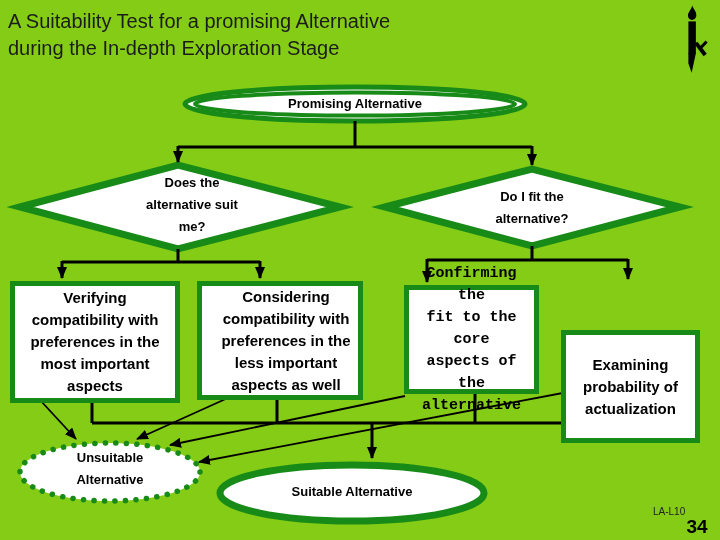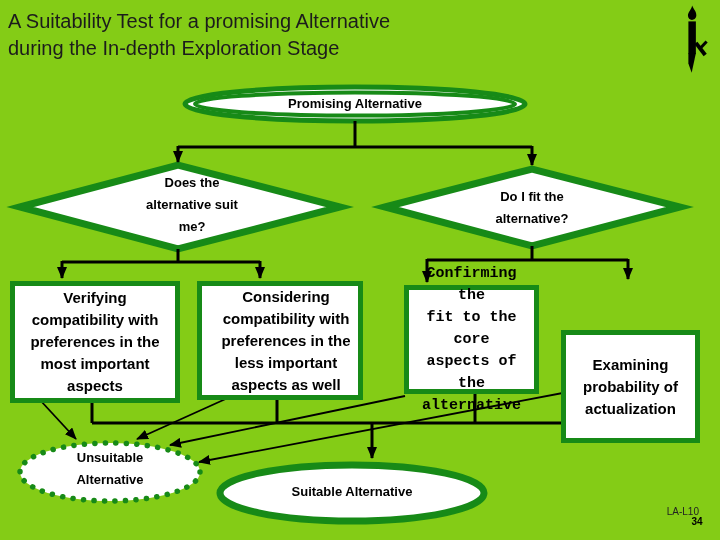--- a/index.html
+++ b/index.html
@@ -29,25 +29,25 @@
     position:absolute; z-index:3; font-weight:bold; font-size:13px;
     line-height:22px; color:var(--ink); text-align:center; white-space:pre-line;
   }
   .lbl-start      { left:185px; top:93px;  width:340px; }
   .lbl-decision-l { left:112px;  top:172px; width:160px; }
   .lbl-decision-r { left:440px; top:186px; width:184px; }
   .lbl-unsuitable { left:30px;  top:447px; width:160px; }
   .lbl-suitable   { left:220px; top:481px; width:264px; }
   .footer-code {
     position:absolute; z-index:3; left:653px; top:506px; width:46px;
-    text-align:right; font-size:10px; color:#222;
+    text-align:left; font-size:10px; color:#222;
   }
   .footer-page {
     position:absolute; z-index:3; left:684px; top:516px; width:26px;
-    text-align:center; font-size:10px; font-weight:bold; color:#000;
+    text-align:center; font-size:19px; font-weight:bold; color:#000;
   }
 </style>
 </head>
 <body>
 
 <div class="slide">
 
   <div class="title">A Suitability Test for a promising Alternative
 during the In-depth Exploration Stage</div>
 

